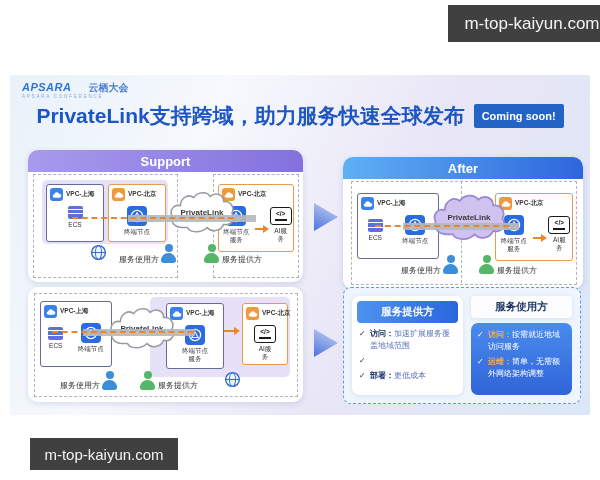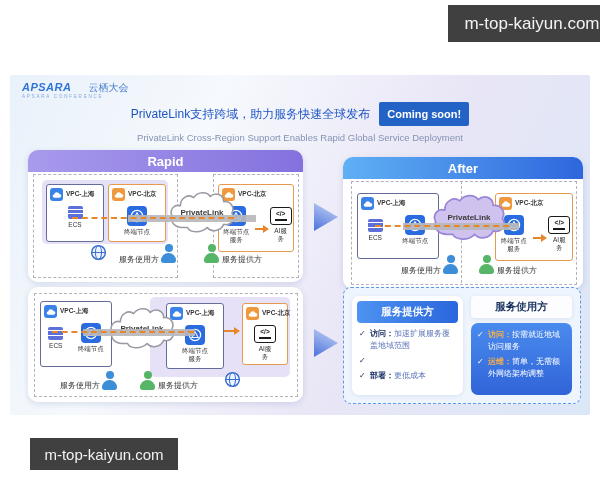--- a/index.html
+++ b/index.html
@@ -12,26 +12,26 @@
   .wm-bottom{left:6px;top:438px;width:148px;height:32px;font-size:15px}
 
   
   .slide{position:absolute;left:10px;top:75px;width:580px;height:340px;border-radius:2px;
     background:linear-gradient(115deg,#e9f1fa 0%,#f6f9fd 30%,#e9e6f6 62%,#dbe7f7 100%);}
 
   
   .logo{position:absolute;left:12px;top:7px;line-height:1}
   .logo-row{display:flex;align-items:baseline;gap:17px}
   .logo-brand{font-size:11px;font-weight:bold;font-style:italic;color:#2f74d8;letter-spacing:.5px}
-  .logo-cn{font-size:10px;font-weight:normal;color:#4a7fd0}
+  .logo-cn{font-size:10px;font-weight:bold;color:#4a7fd0}
   .logo-sub{font-size:4.5px;color:#86a9da;letter-spacing:1.8px;margin-top:2px}
 
   
   .title-row{position:absolute;left:0;top:27px;width:100%;display:flex;align-items:center;justify-content:center;gap:9px}
-  .title{font-size:12px;font-weight:normal;color:var(--title-blue,#1d55c4)}
+  .title{font-size:21px;font-weight:bold;color:var(--title-blue,#1d55c4)}
   .badge{background:#2363c6;color:#fff;font-weight:bold;font-size:11px;padding:6px 8px;border-radius:2px}
   .subtitle{position:absolute;left:0;top:57px;width:100%;text-align:center;font-size:9.5px;color:#8494b4}
 
   
   .pcard{position:absolute;background:#fff;border-radius:10px;box-shadow:0 2px 6px rgba(80,100,160,.18)}
   .pc-header{height:22px;border-radius:10px 10px 0 0;display:flex;align-items:center;justify-content:center;
              color:#fff;font-weight:bold;font-size:13px}
   .hdr-purple{background:linear-gradient(90deg,var(--purple-header-a,#a89aec),var(--purple-header-b,#8471de))}
   .hdr-blue{background:linear-gradient(90deg,var(--blue-header-a,#5fb0f4),var(--blue-header-b,#2e66dd))}
   .pc-body{position:relative;width:100%}
@@ -112,24 +112,23 @@
       <span class="logo-brand">APSARA</span>
       <span class="logo-cn">云栖大会</span>
     </div>
     <div class="logo-sub">APSARA CONFERENCE</div>
   </div>
 
   <div class="title-row">
     <span class="title">PrivateLink支持跨域，助力服务快速全球发布</span>
     <span class="badge">Coming soon!</span>
   </div>
-  <div class="subtitle">PrivateLink Cross-Region Support Enables Rapid Global Service Deployment</div>
 
   <div class="pcard" style="left:18px;top:75px;width:275px;height:132px">
-    <div class="pc-header hdr-purple">Rapid</div>
+    <div class="pc-header hdr-purple">Support</div>
     <div class="pc-body" style="height:110px">
       <div class="dashed-zone" style="left:5px;top:2px;width:143px;height:102px"></div>
       <div class="dashed-zone" style="left:185px;top:2px;width:84px;height:102px"></div>
 
       <div class="purple-region" style="left:14px;top:8px;width:126px;height:64px"></div>
 
       <div class="vpc-box navy" style="left:18px;top:12px;width:56px;height:56px">
         <div class="vh">
             <span class="chip chip-blue">
               <svg width="10" height="8" viewBox="0 0 14 10">

